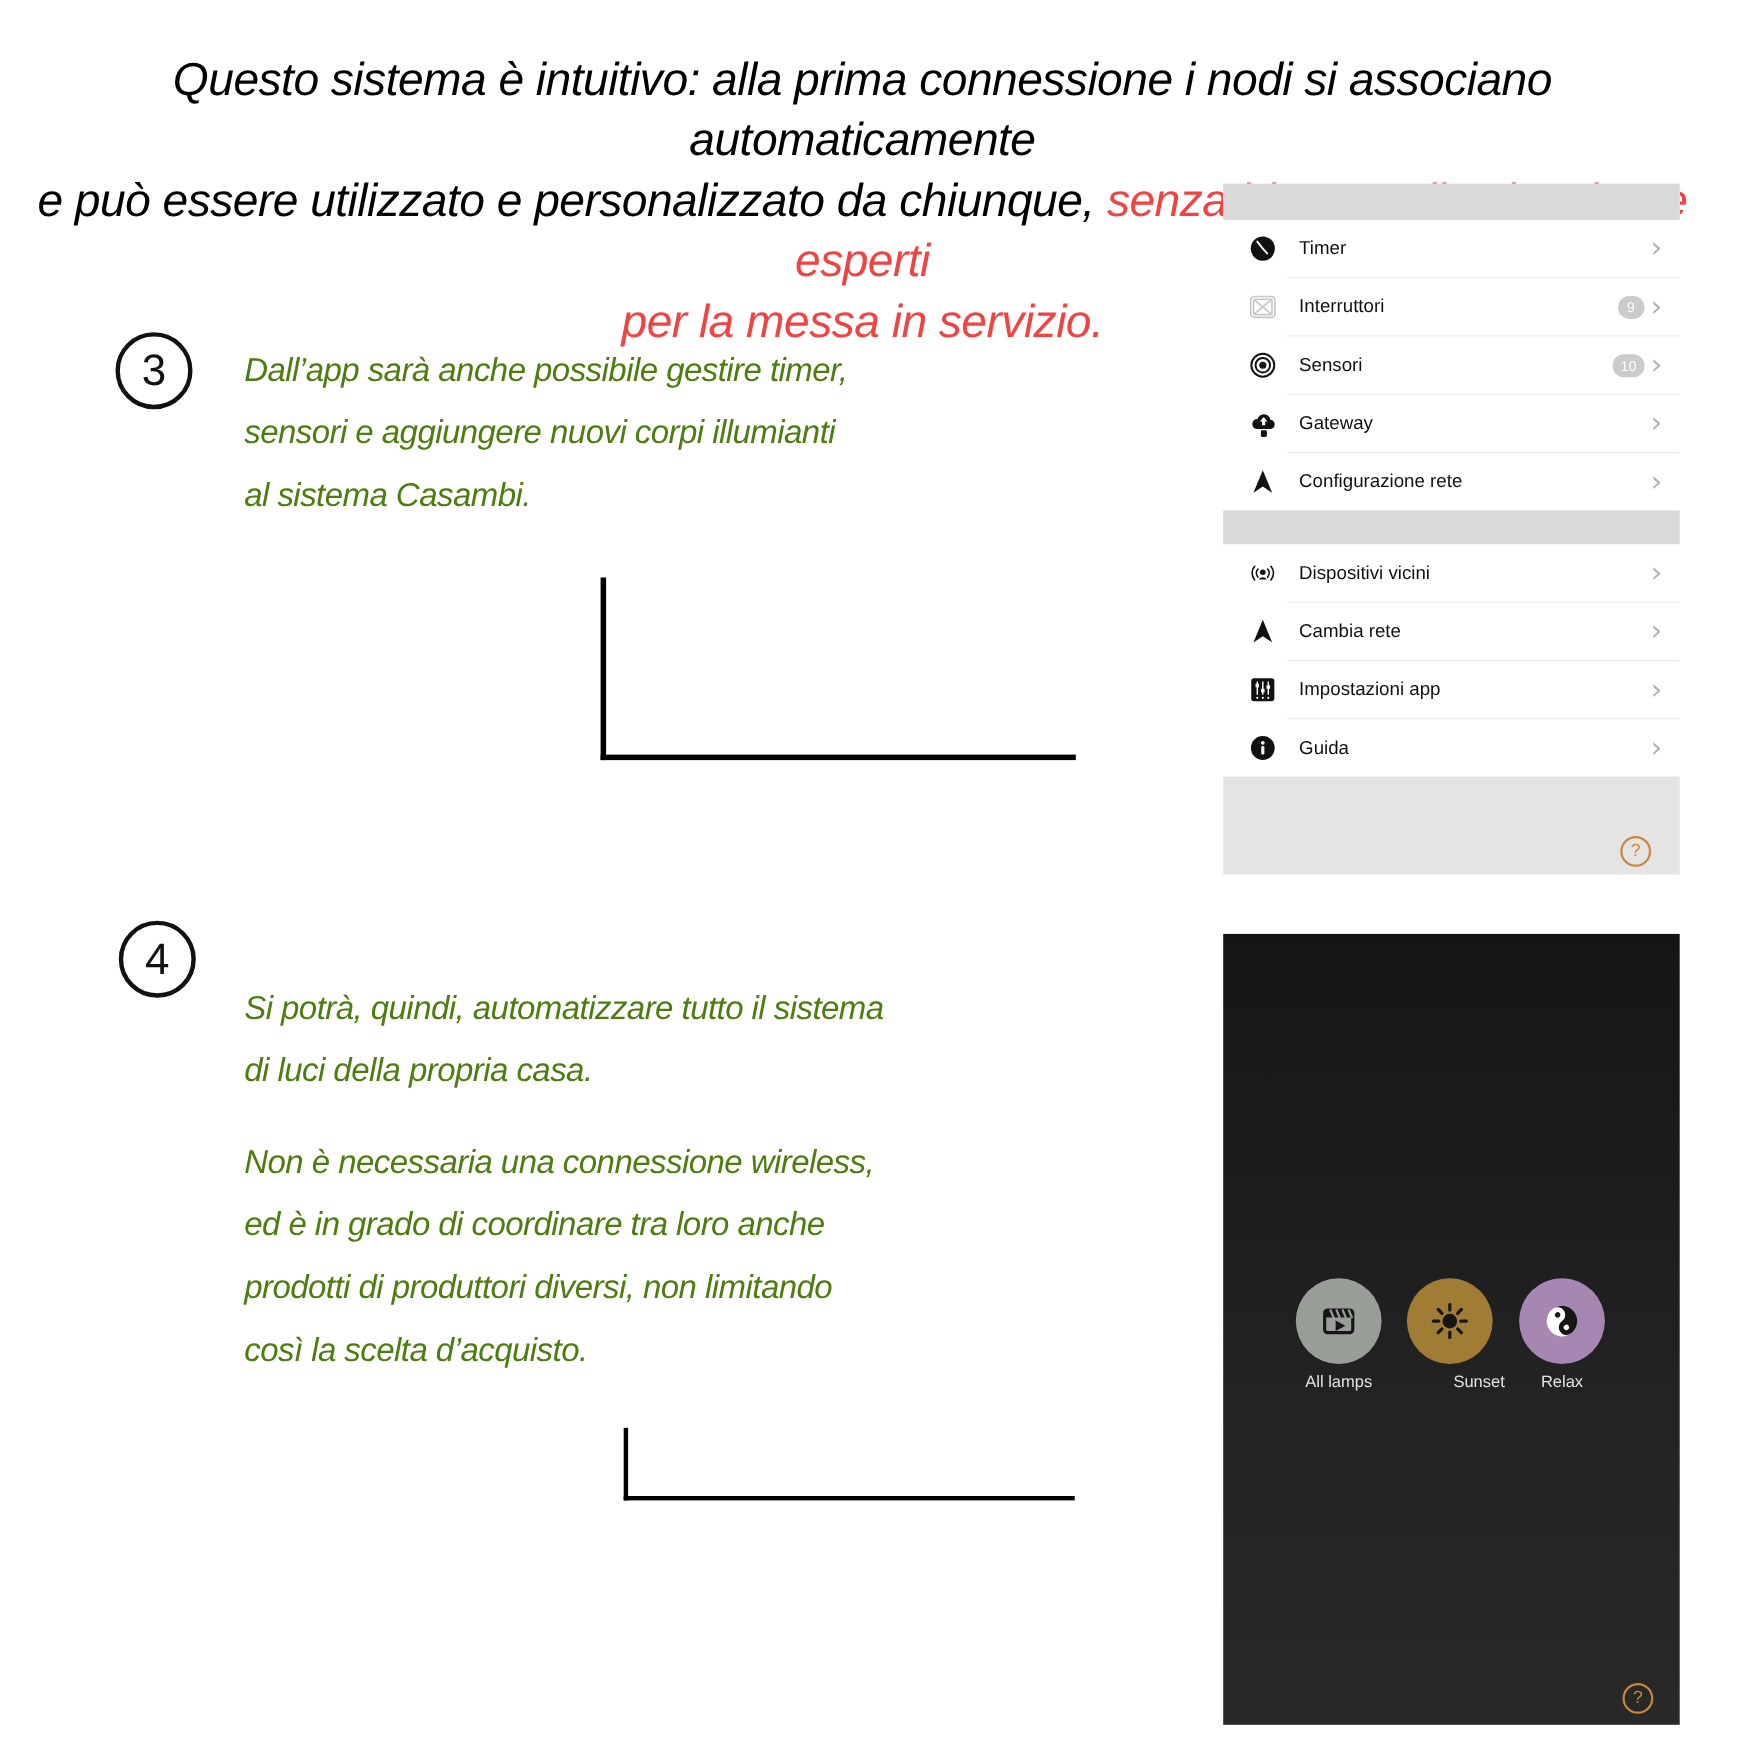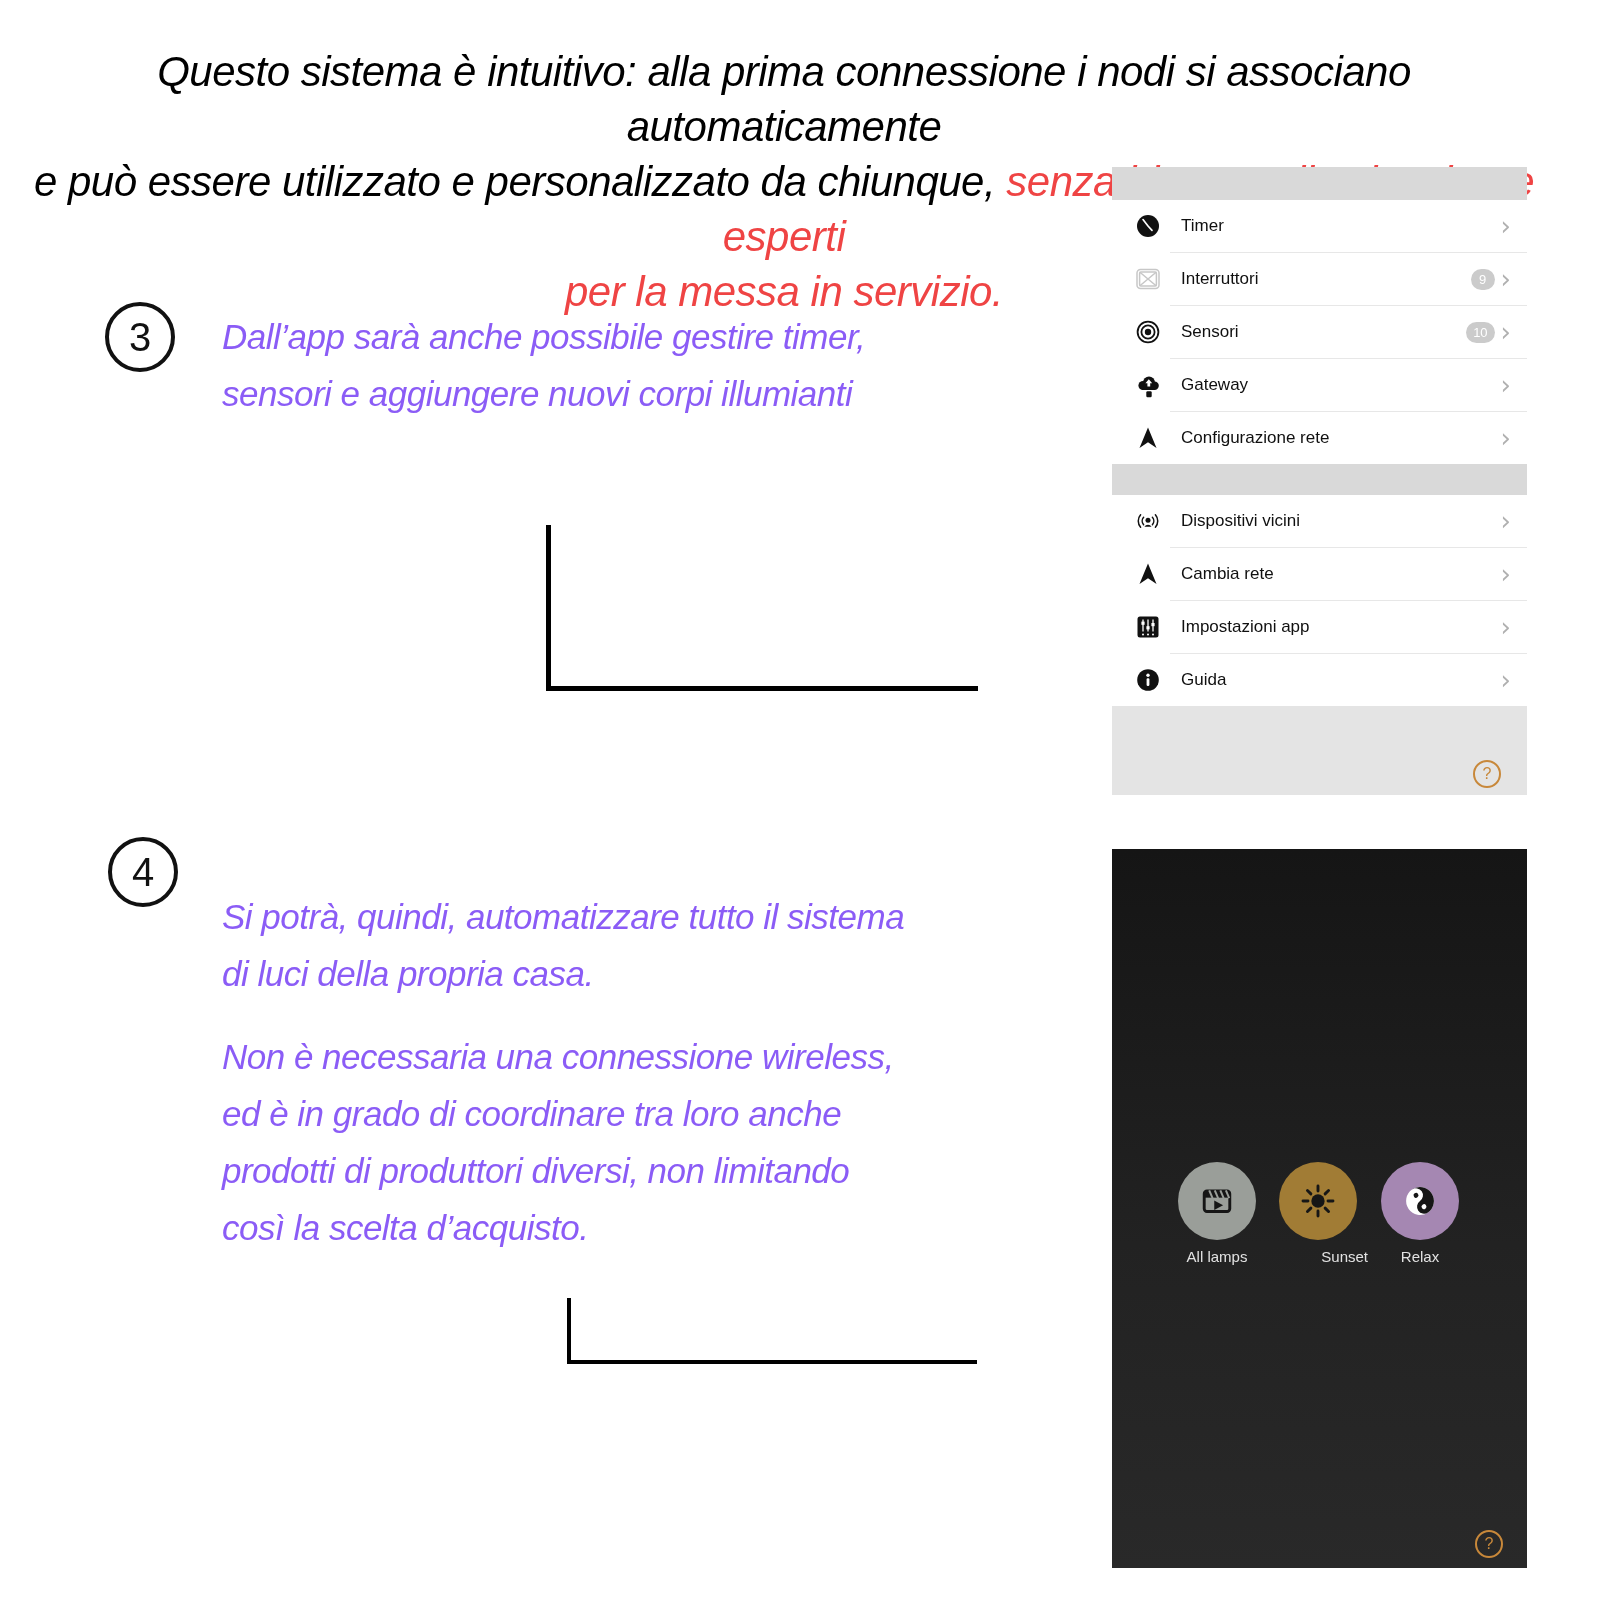--- a/index.html
+++ b/index.html
@@ -7,21 +7,21 @@
           font-family:"Liberation Sans",sans-serif;}
 
   
   .intro{position:absolute;top:44px;left:0;width:1568px;text-align:center;
          font-style:italic;font-size:42px;line-height:55px;color:#000;letter-spacing:-0.5px;}
   .intro .red{color:#ef4444;}
 
   
   .step-circle{position:absolute;width:62px;height:62px;border:4px solid #111;border-radius:50%;
                display:flex;align-items:center;justify-content:center;font-size:40px;color:#111;}
-  .step-text{position:absolute;font-style:italic;font-size:35px;line-height:57px;color:#8b5cf6;
+  .step-text{position:absolute;font-style:italic;font-size:30px;line-height:57px;color:#4d7c0f;
              letter-spacing:-0.5px;white-space:nowrap;}
 
   
   .bracket{position:absolute;border-left:5px solid #000;border-bottom:5px solid #000;}
 
   
   .settings-panel{position:absolute;left:1112px;top:167px;width:415px;height:628px;background:#fff;
                   display:flex;flex-direction:column;font-family:"Liberation Sans",sans-serif;text-align:center;}
   .panel-topbar{height:33px;background:#d9d9d9;}
   .panel-sep{height:31px;background:#d9d9d9;}
@@ -60,20 +60,21 @@
     <div><span>e può essere utilizzato e personalizzato da chiunque,</span><span class="red"> senza bisogno di coinvolgere esperti</span></div>
     <div class="red">per la messa in servizio.</div>
   </div>
 
   <div class="step-circle" style="left:105px;top:302px;">
     <span>3</span>
   </div>
   <div class="step-text" style="left:222px;top:308px;">
     <div>Dall’app sarà anche possibile gestire timer,</div>
     <div>sensori e aggiungere nuovi corpi illumianti</div>
+    <div>al sistema Casambi.</div>
   </div>
 
   <div class="bracket" style="left:546px;top:525px;width:427px;height:161px;"></div>
 
   <div class="settings-panel">
     <div class="panel-topbar"></div>
 
     <div class="srow">
       <span class="sicon">
         <svg viewBox="0 0 26 26">

